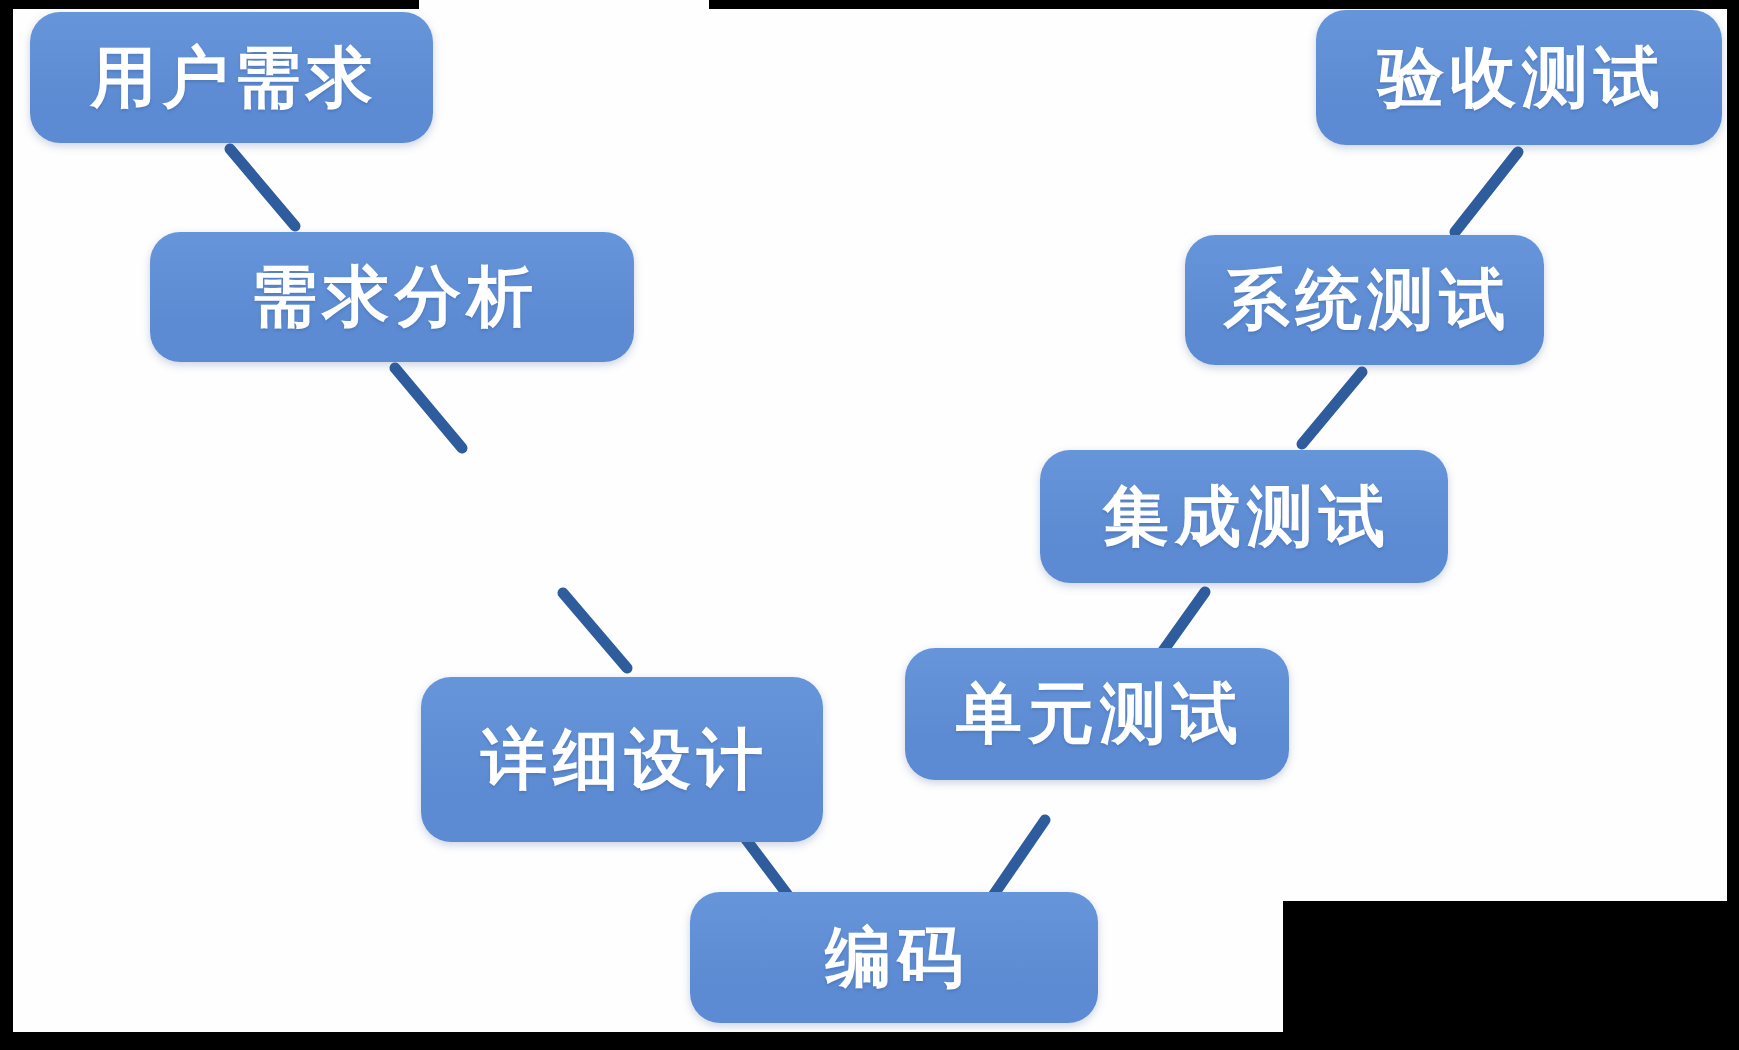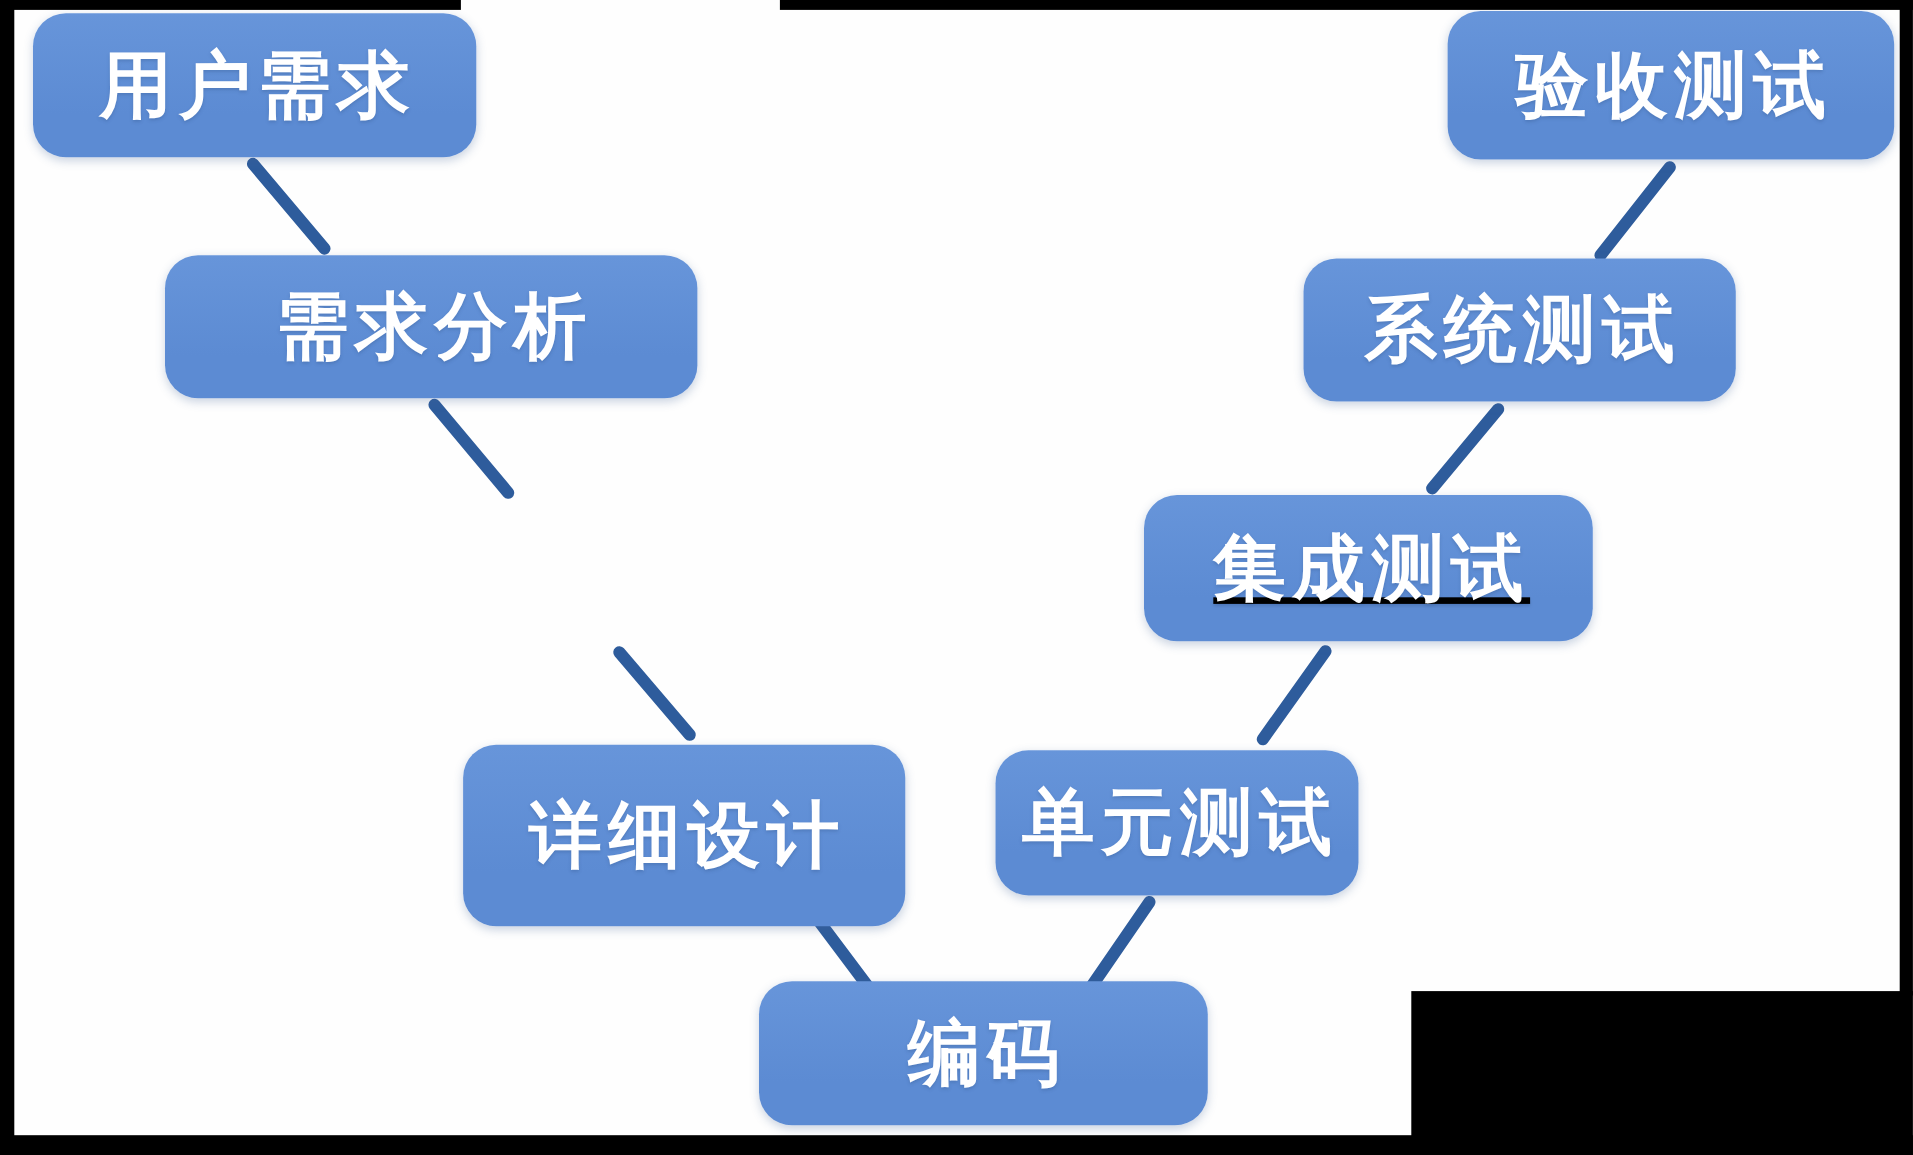--- a/index.html
+++ b/index.html
@@ -73,29 +73,29 @@
 
 
   <div class="node" style="left: 421px; top: 677px; width: 402px; height: 165px;">
     <span class="node-label">详细设计</span>
   </div>
 
   <div class="node" style="left: 690px; top: 892px; width: 408px; height: 131px;">
     <span class="node-label">编码</span>
   </div>
 
-  <div class="node" style="left: 905px; top: 682px; width: 330px; height: 132px;">
+  <div class="node" style="left: 905px; top: 648px; width: 384px; height: 132px;">
     <span class="node-label">单元测试</span>
   </div>
 
-  <div class="node" style="left: 1040px; top: 450px; width: 408px; height: 133px; text-decoration: underline;">
+  <div class="node" style="left: 1040px; top: 450px; width: 408px; height: 133px;">
     <span class="node-label">集成测试</span>
   </div>
 
-  <div class="node" style="left: 1185px; top: 235px; width: 393px; height: 130px;">
+  <div class="node" style="left: 1185px; top: 235px; width: 359px; height: 130px;">
     <span class="node-label">系统测试</span>
   </div>
 
   <div class="node" style="left: 1316px; top: 10px; width: 406px; height: 135px;">
     <span class="node-label">验收测试</span>
   </div>
 
 <div class="frame-bar" style="left: 0px; top: 0px; width: 419px; height: 9px;"></div>
     <div class="frame-bar" style="left: 709px; top: 0px; width: 1030px; height: 9px;"></div>
     <div class="frame-bar" style="left: 0px; top: 0px; width: 13px; height: 1034px;"></div>

